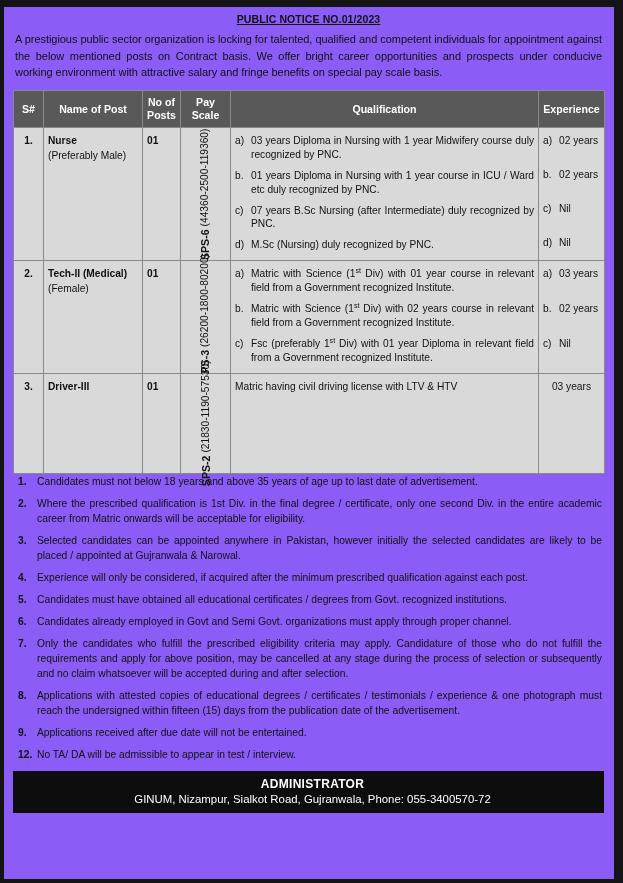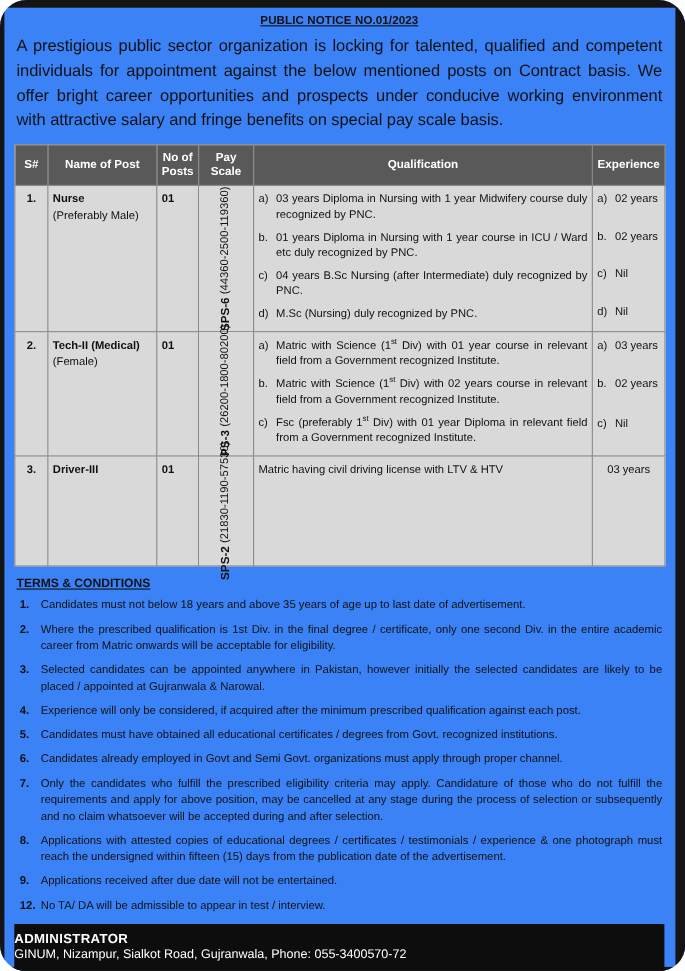--- a/index.html
+++ b/index.html
@@ -11,23 +11,22 @@
   body {
     font-family: "Liberation Sans", sans-serif;
     color: #111111;
     -webkit-font-smoothing: antialiased;
   }
   #page {
     position: relative;
     width: 623px;
     height: 883px;
     overflow: hidden;
-    background: #3b82f6;
+    background: #8b5cf6;
     box-sizing: border-box;
-    border-radius: 24px;
   }
   
   .frame-top {
     position: absolute;
     left: 0; top: 0;
     width: 623px; height: 7px;
     background: #141414;
   }
   .frame-right {
     position: absolute;
@@ -59,21 +58,21 @@
   
   .notice-no {
     text-align: center;
     font-size: 10.5px;
     font-weight: bold;
     text-decoration: underline;
     letter-spacing: 0.1px;
     margin: 4px 0 6px 0;
   }
   .intro {
-    font-size: 15px;
+    font-size: 11px;
     line-height: 1.52;
     text-align: justify;
     margin: 0 0 9px 0;
     padding: 0 2px;
     letter-spacing: -0.05px;
   }
 
   
   table.jobs {
     width: 100%;
@@ -225,22 +224,22 @@
   ol.terms > li .txt {
     flex: 1 1 auto;
     text-align: justify;
   }
 
   
   .footer {
     margin-top: 9px;
     background: #0d0d0d;
     color: #ffffff;
-    text-align: left;
-    padding: 6px 4px 8px 0;
+    text-align: center;
+    padding: 6px 4px 8px 12px;
   }
   .footer .admin {
     font-size: 12px;
     font-weight: bold;
     letter-spacing: 0.3px;
     margin-bottom: 2px;
   }
   .footer .addr {
     font-size: 11.4px;
     font-weight: normal;
@@ -303,21 +302,21 @@
               <li>
                 <span class="marker">a)</span>
                 <span class="qtext">03 years Diploma in Nursing with 1 year Midwifery course duly recognized by PNC.</span>
               </li>
               <li>
                 <span class="marker">b.</span>
                 <span class="qtext">01 years Diploma in Nursing with 1 year course in ICU / Ward etc duly recognized by PNC.</span>
               </li>
               <li>
                 <span class="marker">c)</span>
-                <span class="qtext">04 years B.Sc Nursing (after Intermediate) duly recognized by PNC.</span>
+                <span class="qtext">07 years B.Sc Nursing (after Intermediate) duly recognized by PNC.</span>
               </li>
               <li>
                 <span class="marker">d)</span>
                 <span class="qtext">M.Sc (Nursing) duly recognized by PNC.</span>
               </li>
             </ul>
           </td>
           <td class="c-exp">
             <ul class="elist">
               <li style="margin-bottom:20px">
@@ -407,21 +406,20 @@
             <div class="plain-qual">Matric having civil driving license with LTV &amp; HTV</div>
           </td>
           <td class="c-exp">
             <div class="exp-plain">03 years</div>
           </td>
         </tr>
 
       </tbody>
     </table>
 
-    <div class="terms-title">TERMS &amp; CONDITIONS</div>
 
     <ol class="terms">
       <li>
         <span class="num">1.</span>
         <span class="txt">Candidates must not below 18 years and above 35 years of age up to last date of advertisement.</span>
       </li>
       <li>
         <span class="num">2.</span>
         <span class="txt">Where the prescribed qualification is 1st Div. in the final degree / certificate, only one second Div. in the entire academic career from Matric onwards will be acceptable for eligibility.</span>
       </li>

